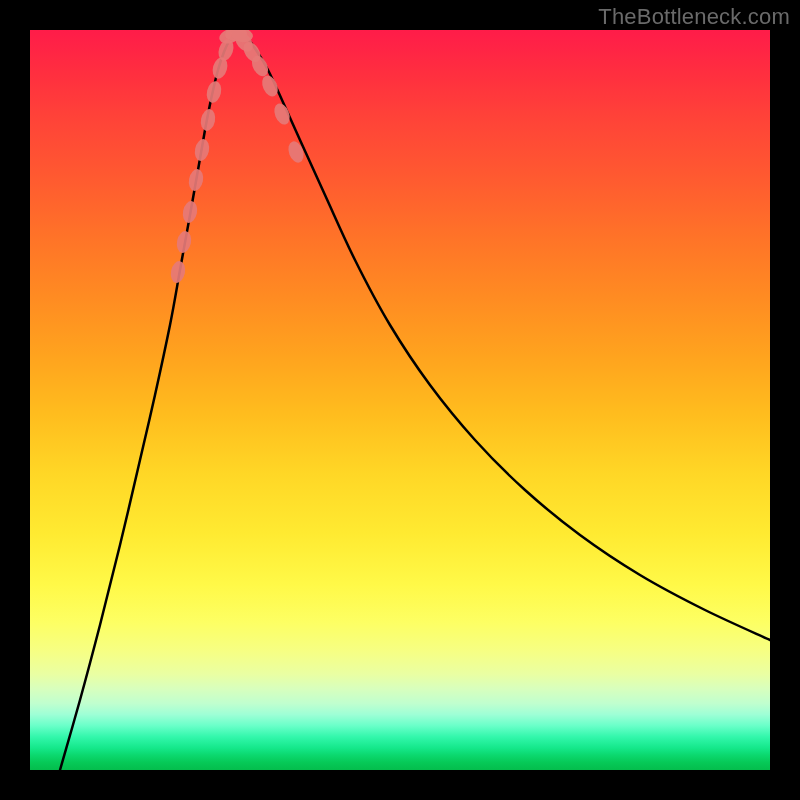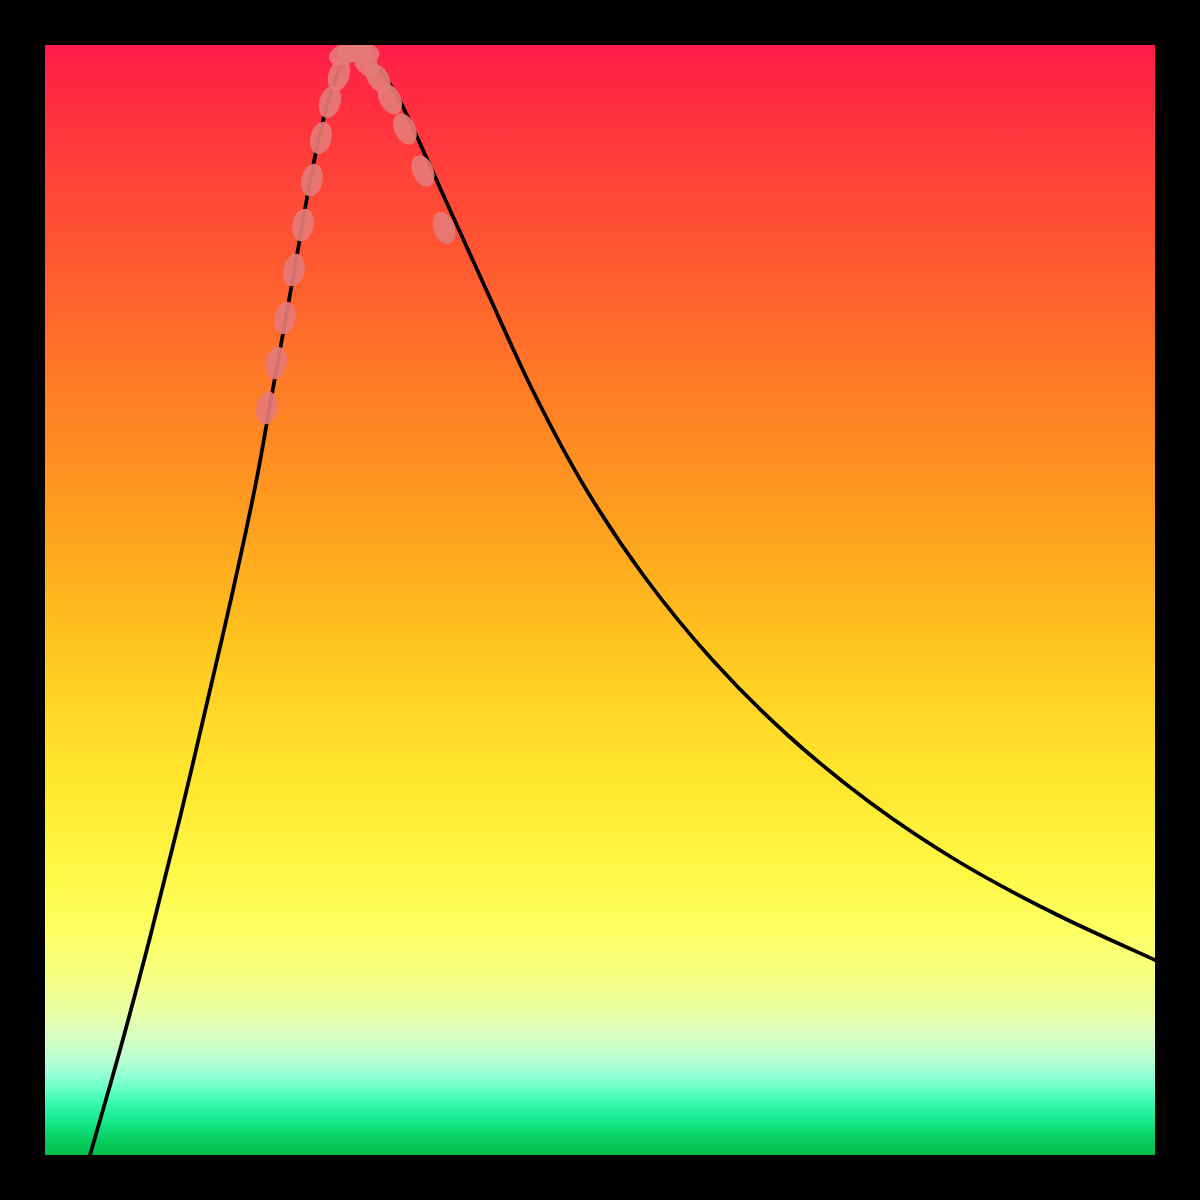--- a/index.html
+++ b/index.html
@@ -68,20 +68,21 @@
   svg.curve {
     position: absolute;
     inset: 0;
   }
 </style>
 </head>
 <body>
 
 <div class="stage">
 
+  <div class="watermark">TheBottleneck.com</div>
 
   <div class="plot-area">
     <div class="gradient"></div>
 
     <svg class="curve" viewBox="0 0 740 740" preserveAspectRatio="none">
       <path id="main-curve" fill="none" stroke="#000000" stroke-width="2.5" stroke-linecap="round" d="M 30 740 C 33.3 728.3, 43.3 694.2, 50.0 670.0 C 56.7 645.8, 63.3 620.8, 70.0 595.0 C 76.7 569.2, 83.3 542.5, 90.0 515.0 C 96.7 487.5, 104.2 455.0, 110.0 430.0 C 115.8 405.0, 120.0 387.5, 125.0 365.0 C 130.0 342.5, 135.8 315.8, 140.0 295.0 C 144.2 274.2, 146.7 258.3, 150.0 240.0 C 153.3 221.7, 157.0 201.7, 160.0 185.0 C 163.0 168.3, 165.5 154.2, 168.0 140.0 C 170.5 125.8, 172.7 112.5, 175.0 100.0 C 177.3 87.5, 179.8 75.0, 182.0 65.0 C 184.2 55.0, 186.0 47.2, 188.0 40.0 C 190.0 32.8, 192.0 27.0, 194.0 22.0 C 196.0 17.0, 197.7 12.8, 200.0 10.0 C 202.3 7.2, 205.3 5.5, 208.0 5.0 C 210.7 4.5, 213.0 4.5, 216.0 7.0 C 219.0 9.5, 222.3 14.5, 226.0 20.0 C 229.7 25.5, 233.7 31.7, 238.0 40.0 C 242.3 48.3, 246.7 58.3, 252.0 70.0 C 257.3 81.7, 262.8 94.2, 270.0 110.0 C 277.2 125.8, 285.8 145.0, 295.0 165.0 C 304.2 185.0, 314.2 208.3, 325.0 230.0 C 335.8 251.7, 347.5 274.2, 360.0 295.0 C 372.5 315.8, 385.8 335.8, 400.0 355.0 C 414.2 374.2, 429.2 392.5, 445.0 410.0 C 460.8 427.5, 477.5 444.2, 495.0 460.0 C 512.5 475.8, 530.8 490.8, 550.0 505.0 C 569.2 519.2, 589.2 532.5, 610.0 545.0 C 630.8 557.5, 653.3 569.2, 675.0 580.0 C 696.7 590.8, 729.2 605.0, 740.0 610.0 "></path>
       <g id="dots-left">
           <ellipse cx="148" cy="242" rx="11" ry="7" fill="#e67a77" opacity="0.92" transform="rotate(-78.7 148 242)"></ellipse>
           <ellipse cx="154" cy="212" rx="11" ry="7" fill="#e67a77" opacity="0.92" transform="rotate(-78.7 154 212)"></ellipse>
           <ellipse cx="160" cy="182" rx="11" ry="7" fill="#e67a77" opacity="0.92" transform="rotate(-79.0 160 182)"></ellipse>

